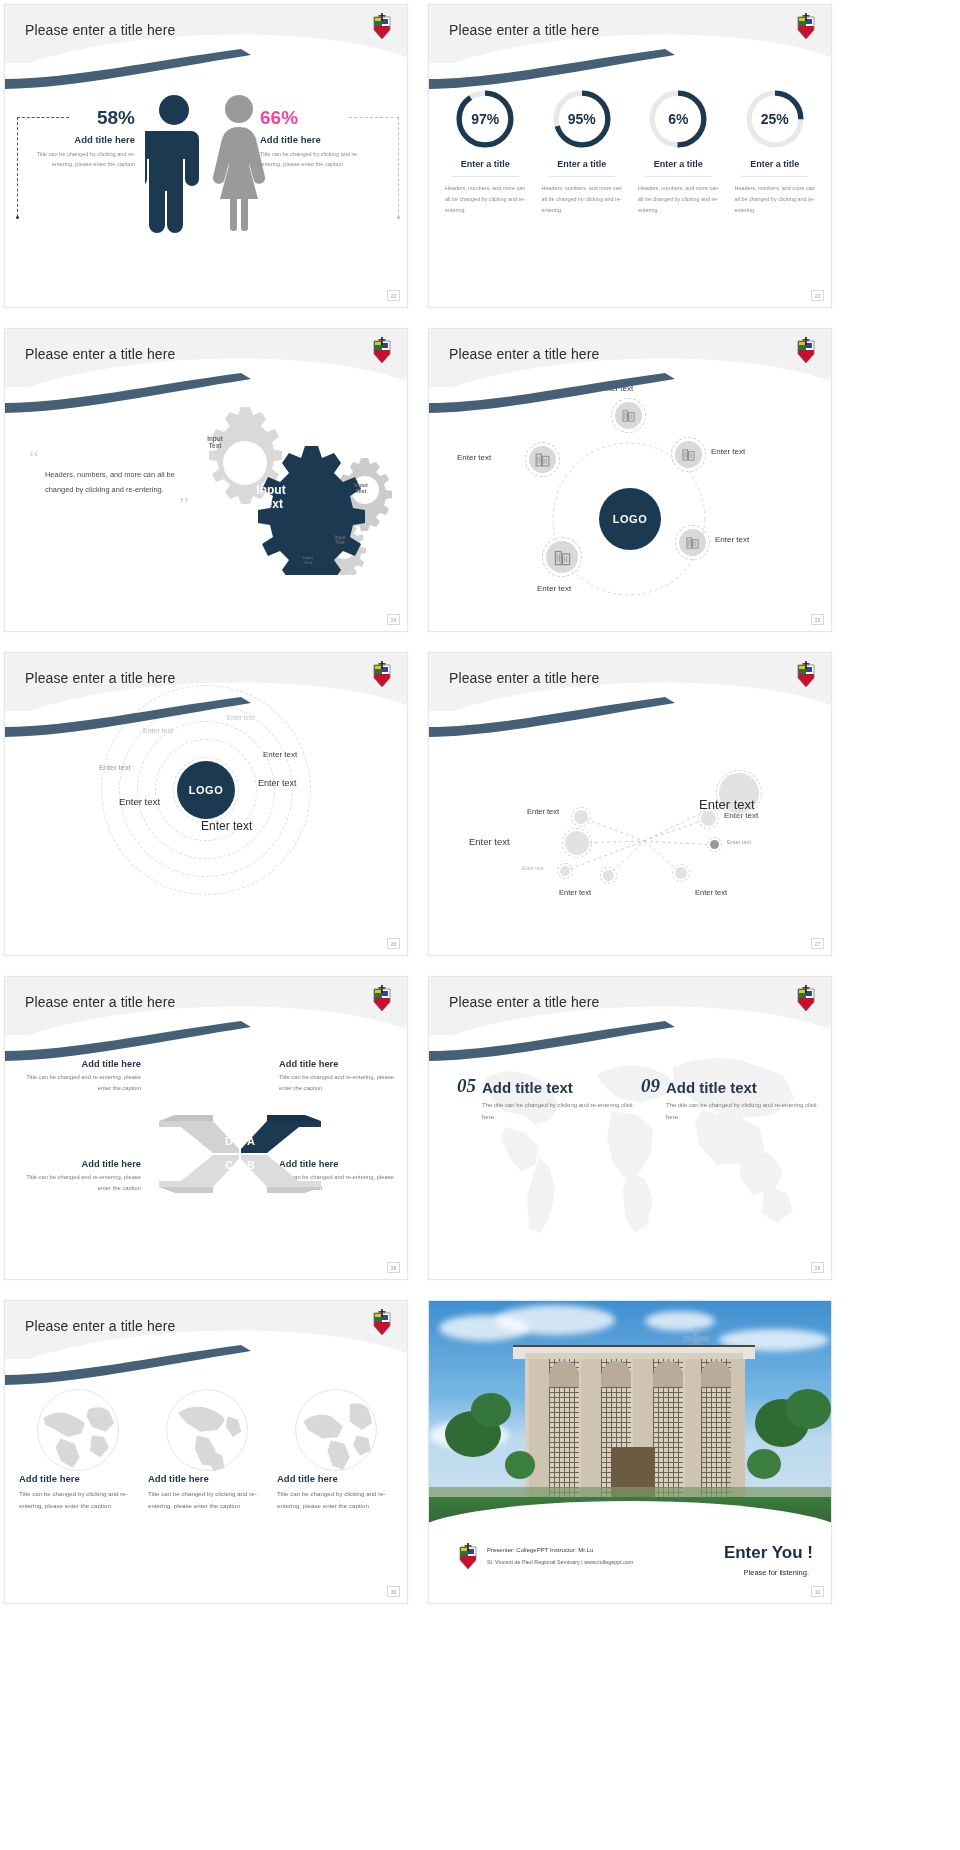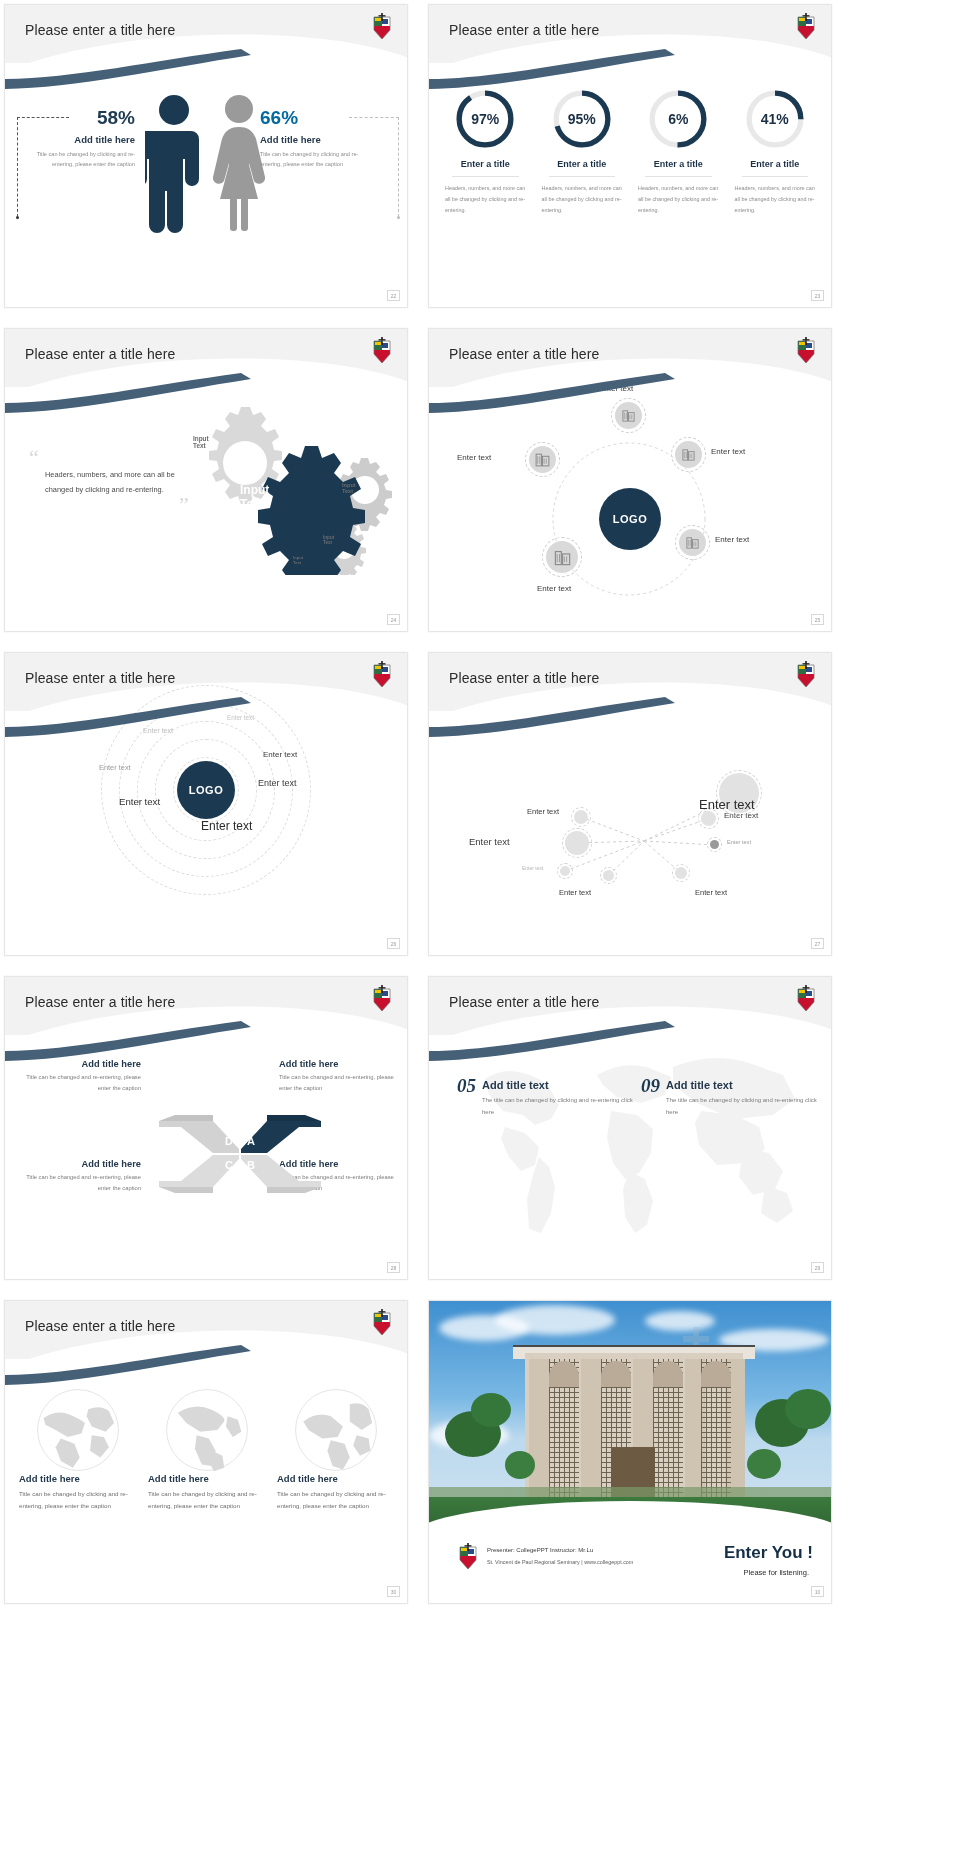--- a/index.html
+++ b/index.html
@@ -65,21 +65,21 @@
     font-size:5px; line-height:10px; text-align:center;
     color:#9a9a9a; background:#fff;
   }
   .body{
     position:absolute; left:0; right:0; top:70px; bottom:0;
   }
 
   
   .pct{ font-size:19px; font-weight:bold; }
   .pct.dark{ color:#1d3b53; }
-  .pct.grey{ color:#0369a1; }
+  .pct.grey{ color:#ec4899; }
   .mini-title{ font-size:9.5px; font-weight:bold; color:#23384c; margin-top:5px;}
   .mini-body{ font-size:5.6px; color:#8d8d8d; line-height:1.85; margin-top:4px;}
   .p-left{ position:absolute; left:26px; top:32px; width:104px; text-align:right;}
   .p-right{ position:absolute; left:255px; top:32px; width:110px; text-align:left;}
   .dashbox-l{ position:absolute; left:12px; top:42px; width:52px; height:100px;
               border-left:1px dashed #555; border-top:1px dashed #555;}
   .dashbox-l:after{content:"";position:absolute;left:-2px;bottom:-2px;width:3px;height:3px;background:#333;border-radius:50%;}
   .dashbox-r{ position:absolute; left:344px; top:42px; width:50px; height:100px;
               border-right:1px dashed #bdbdbd; border-top:1px dashed #bdbdbd;}
   .dashbox-r:after{content:"";position:absolute;right:-2px;bottom:-2px;width:3px;height:3px;background:#bdbdbd;border-radius:50%;}
@@ -94,21 +94,21 @@
   }
   .donut-title{ font-size:9px;font-weight:bold;color:#1b3046;margin-top:10px;}
   .donut-rule{ height:1px;background:#e2e2e2;margin:7px 10px 0 10px;}
   .donut-body{ font-size:5.4px;color:#8d8d8d;line-height:2.0;margin-top:6px;text-align:left;padding-left:3px;}
 
   
   .quote-block{ position:absolute; left:24px; top:52px; width:170px;}
   .quote-mark{ font-size:22px;color:#d8d8d8;font-family:"Liberation Serif",serif;line-height:.6;}
   .quote-text{ font-size:7.4px;color:#4a4a4a;line-height:2.0;margin:4px 0 0 16px;}
   .quote-mark.end{ text-align:left; margin-left:150px;}
-  .gear-label{ position:absolute; text-align:left; color:#5a5a5a; font-weight:bold; line-height:1.15;}
+  .gear-label{ position:absolute; text-align:center; color:#5a5a5a; font-weight:bold; line-height:1.15;}
 
   
   .hub-core{
     position:absolute; width:62px;height:62px;border-radius:50%;
     background:#1b3a52; color:#fff; font-size:11px; font-weight:bold;
     display:flex;align-items:center;justify-content:center; letter-spacing:.5px;
   }
   .node{
     position:absolute; width:27px;height:27px;border-radius:50%;
     background:#d9d9d9; display:flex;align-items:center;justify-content:center;
@@ -125,21 +125,21 @@
   .net-node .ring{ position:absolute; inset:-3px; border:1px dashed #d2d2d2; border-radius:50%;}
   .net-label{ position:absolute; white-space:nowrap; color:#3a3a3a;}
 
   
   .x-col{ position:absolute; width:120px;}
   .x-title{ font-size:9.3px;font-weight:bold;color:#23384c;}
   .x-body{ font-size:5.8px;color:#7c7c7c;line-height:1.9;margin-top:3px;}
 
   
   .num{ font-size:19px;font-weight:bold;font-style:italic;color:#1b3a52;font-family:"Liberation Serif",serif;}
-  .num-title{ font-size:11px;font-weight:bold;color:#23384c;}
+  .num-title{ font-size:15px;font-weight:bold;color:#23384c;}
   .num-body{ font-size:6px;color:#7c7c7c;line-height:1.95;margin-top:4px;}
 
   
   .globe-col{ position:absolute; width:118px;}
   .g-title{ font-size:9.5px;font-weight:bold;color:#23384c;}
   .g-body{ font-size:6.2px;color:#6f6f6f;line-height:2.0;margin-top:4px;}
 
   
   .photo{
     position:absolute; left:0; right:0; top:0; height:230px; overflow:hidden;
@@ -288,21 +288,21 @@
           <div class="donut-rule"></div>
           <div class="donut-body">Headers, numbers, and more can all be changed by clicking and re-entering.</div>
         </div>
 
         <div class="donut-col">
           <div class="donut">
             <svg width="60" height="60" viewBox="0 0 36 36">
               <circle cx="18" cy="18" r="15.5" fill="none" stroke="#e8e8e8" stroke-width="3.2"></circle>
               <circle cx="18" cy="18" r="15.5" fill="none" stroke="#1b3a52" stroke-width="3.2" stroke-dasharray="24.3 160.7" transform="rotate(-90 18 18)"></circle>
             </svg>
-            <div class="val">41%</div>
+            <div class="val">25%</div>
           </div>
           <div class="donut-title">Enter a title</div>
           <div class="donut-rule"></div>
           <div class="donut-body">Headers, numbers, and more can all be changed by clicking and re-entering.</div>
         </div>
 
       </div>
     </div>
     <div class="slide-num">23</div>
   </div>

